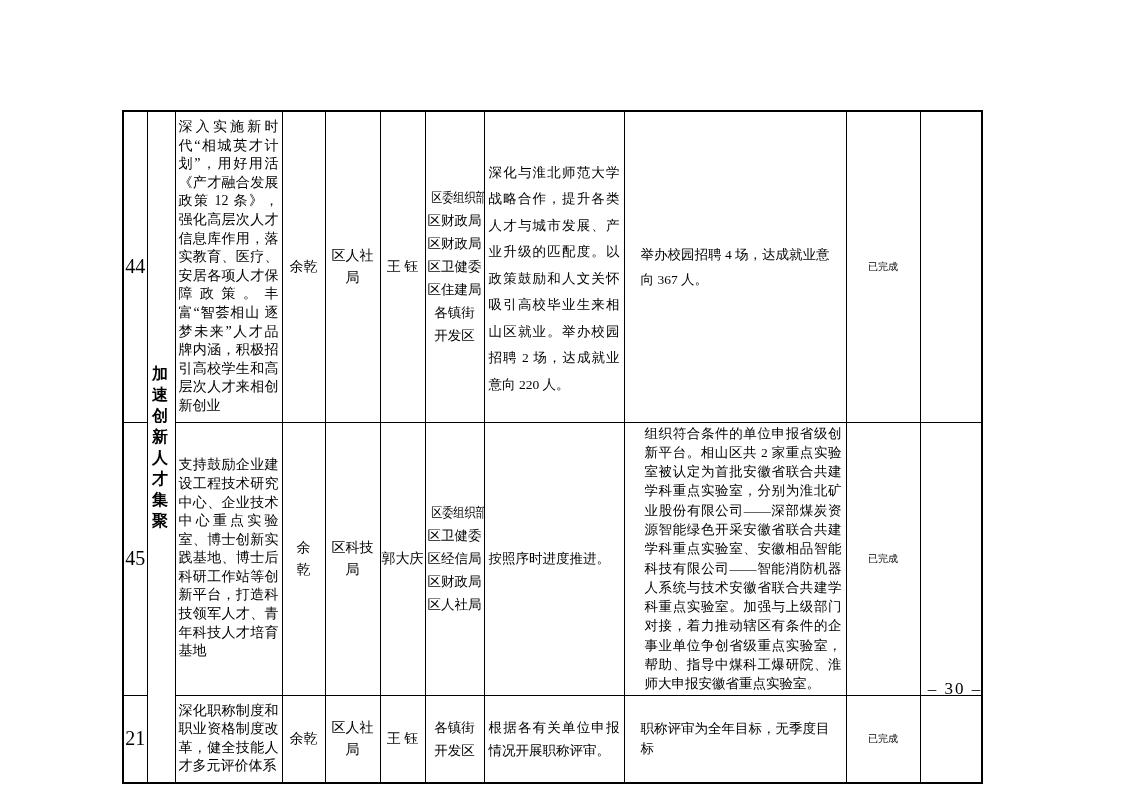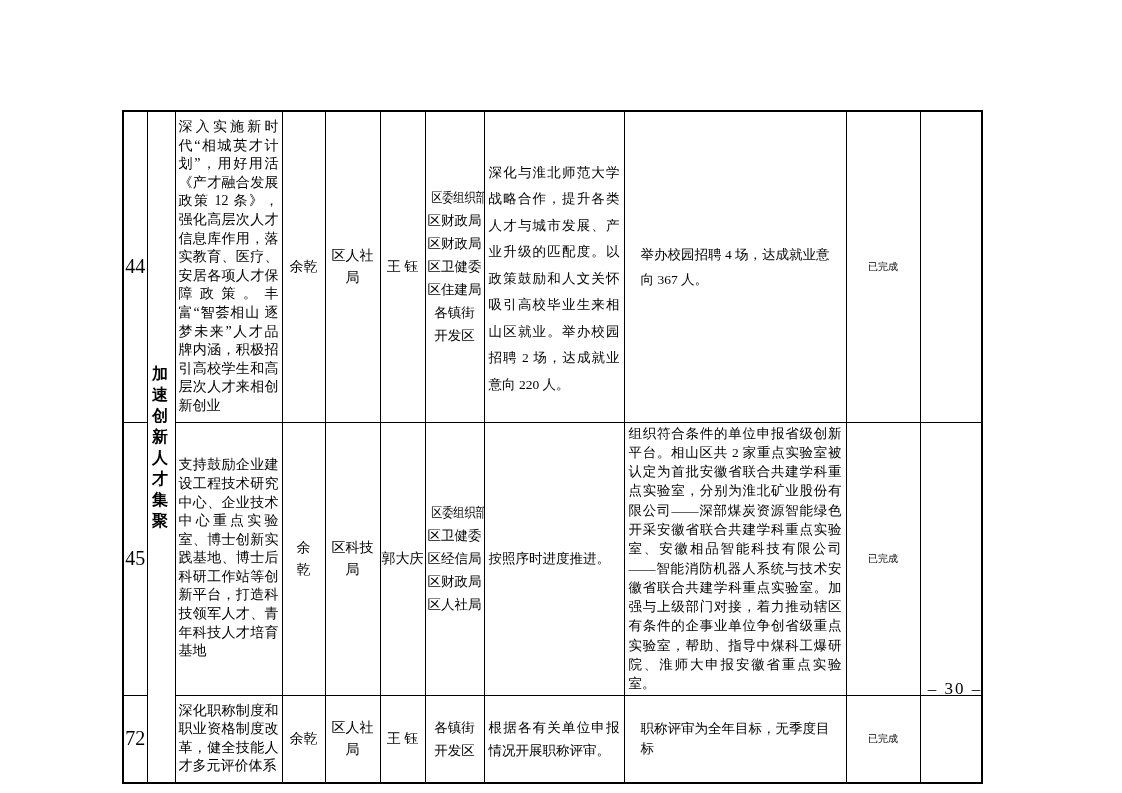--- a/index.html
+++ b/index.html
@@ -60,21 +60,21 @@
   .coop div { white-space: nowrap; }
   .compress-first div:first-child { transform: scaleX(0.82); transform-origin: center; }
 
   .schedule { font-size: 13.5px; text-align: justify; padding: 1px 4px; }
   .sched-44 { line-height: 26.5px; margin-top: 24px; }
   .sched-45 { text-align: left; line-height: 23px; }
   .sched-46 { line-height: 23px; }
 
   .completion { font-size: 13.5px; text-align: justify; padding: 1px 16px; }
   .comp-44 { line-height: 25px; }
-  .comp-45 { line-height: 19.3px; padding: 1px 4px; }
+  .comp-45 { line-height: 19.3px; padding: 1px 4px; margin-left: 16px; }
   .comp-46 { text-align: left; line-height: 20px; }
 
   .status { text-align: center; font-size: 10px; }
 
   .page-number {
     position: absolute;
     left: 900px;
     top: 679px;
     width: 110px;
     text-align: center;
@@ -182,21 +182,21 @@
       <td class="status">
         <div>已完成</div>
       </td>
       <td>
         <div></div>
       </td>
     </tr>
 
     <tr class="r46">
       <td class="num">
-        <div>72</div>
+        <div>21</div>
       </td>
       <td>
         <div class="task">深化职称制度和职业资格制度改革，健全技能人才多元评价体系</div>
       </td>
       <td>
         <div class="name">余乾</div>
       </td>
       <td>
         <div class="name">区人社局</div>
       </td>

